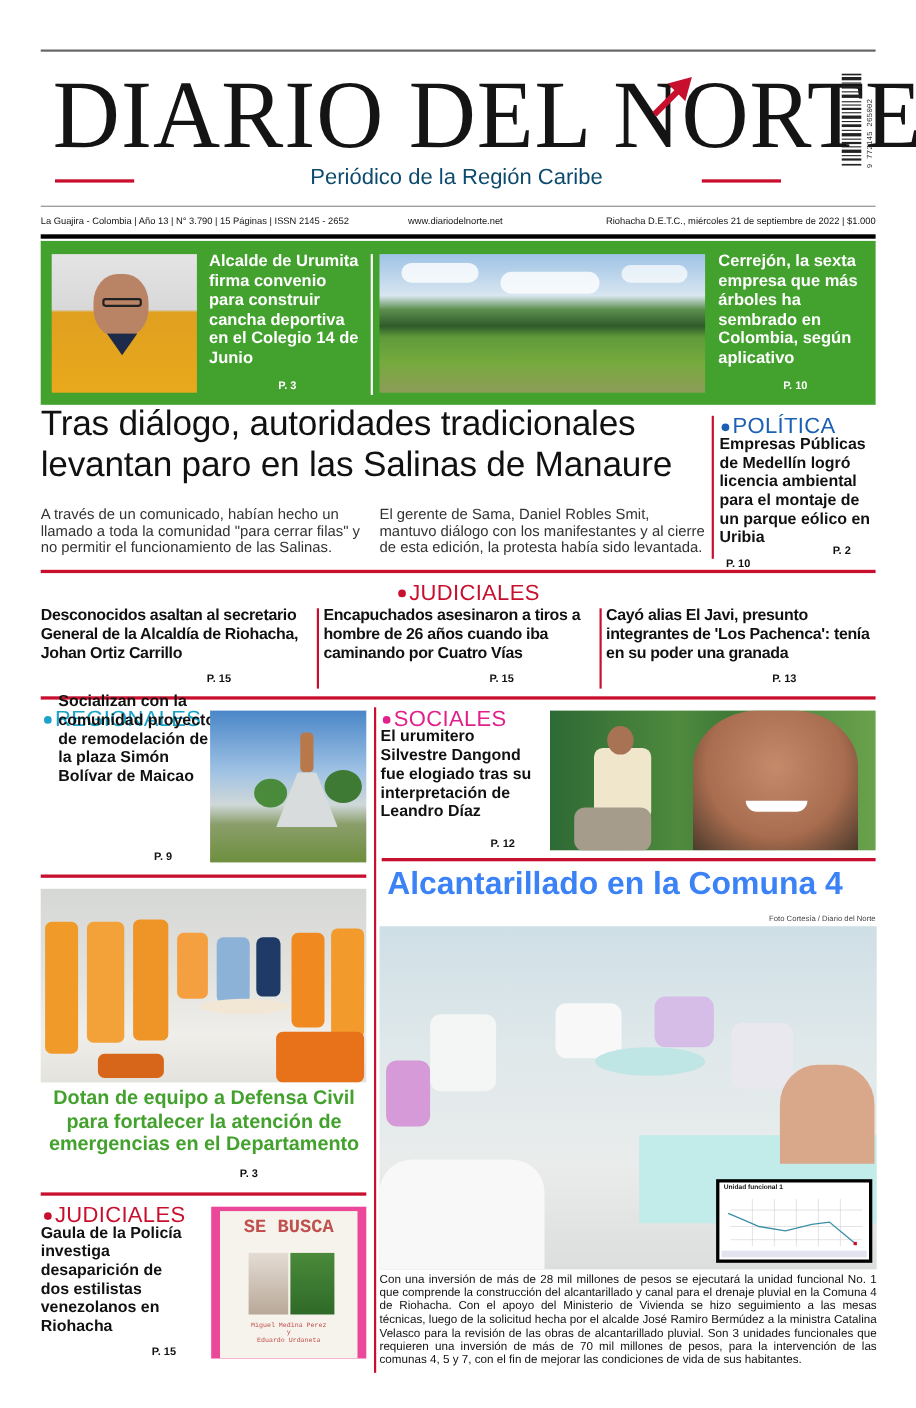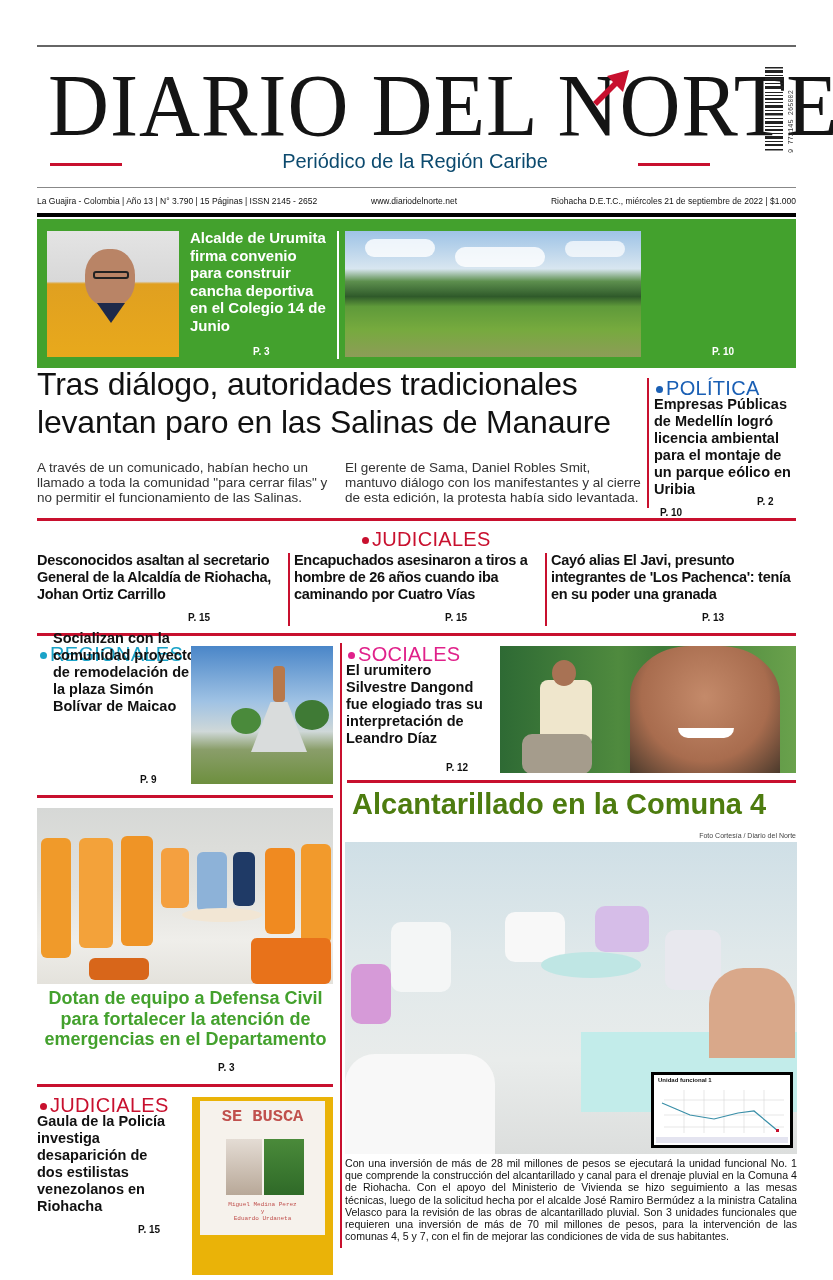--- a/index.html
+++ b/index.html
@@ -36,21 +36,21 @@
   .page-ref { font-size: 10px; font-weight: bold; color: #111; margin-left: 42px; }
   .vsep-red { position: absolute; width: 2px; background: #c8102e; }
   .hsep-red { position: absolute; height: 3px; background: #c8102e; }
 
   .section-label { font-size: 20px; letter-spacing: 0.3px; white-space: nowrap; }
   .dot { display: inline-block; width: 7px; height: 7px; border-radius: 50%; margin-right: 3px; vertical-align: 2px; }
   .side-title { font-weight: bold; font-size: 14.5px; line-height: 17px; color: #111; }
 
   .jud-item { position: absolute; font-size: 14.5px; line-height: 17px; color: #111; font-weight: bold; letter-spacing: -0.3px; }
 
-  .big-title { left: 352px; top: 788px; width: 444px; font-size: 29px; font-weight: bold; color: #4d7c0f; white-space: nowrap; }
+  .big-title { left: 352px; top: 788px; width: 444px; font-size: 29px; font-weight: bold; color: #3b82f6; white-space: nowrap; }
   .credit { left: 600px; top: 832px; width: 196px; text-align: right; font-size: 7px; color: #444; }
   .caption { left: 345px; top: 1157px; width: 452px; font-size: 10.6px; line-height: 12.2px; color: #111; text-align: justify; }
 
   .defensa-title { left: 37px; top: 988px; width: 297px; text-align: center; color: #43a12d; font-weight: bold; font-size: 18px; line-height: 20.5px; }
 </style>
 </head>
 <body>
 
 <div class="abs rule-top"></div>
 
@@ -104,20 +104,21 @@
     <div style="position:absolute;left:50px;top:72px;width:28px;height:20px;background:#1e2a4a;clip-path:polygon(0 0,100% 0,50% 100%);"></div>
   </div>
   <div class="green-text" style="left:153px;top:10px;width:142px;">Alcalde de Urumita firma convenio para construir cancha deportiva en el Colegio 14 de Junio</div>
   <div class="green-page" style="left:216px;top:127px;">P. 3</div>
   <div class="vsep-white" style="left:300px;top:12px;height:128px;"></div>
   <div class="photo" style="left:308px;top:12px;width:296px;height:126px;background:linear-gradient(180deg,#9ec3e6 0%,#d8e6f0 30%,#5d8f4e 40%,#2f5a2a 52%,#5f9a3a 60%,#76aa3e 78%,#8d9c58 100%);">
     <div style="position:absolute;left:20px;top:8px;width:70px;height:18px;background:#fff;border-radius:10px;opacity:.8"></div>
     <div style="position:absolute;left:110px;top:16px;width:90px;height:20px;background:#fff;border-radius:10px;opacity:.8"></div>
     <div style="position:absolute;left:220px;top:10px;width:60px;height:16px;background:#fff;border-radius:10px;opacity:.7"></div>
   </div>
+  <div class="green-text" style="left:616px;top:10px;width:138px;">Cerrejón, la sexta empresa que más árboles ha sembrado en Colombia, según aplicativo</div>
   <div class="green-page" style="left:675px;top:127px;">P. 10</div>
 </div>
 
 <div class="abs lead-title">Tras diálogo, autoridades tradicionales levantan paro en las Salinas de Manaure</div>
 <div class="abs lead-body" style="left:37px;top:460px;width:298px;">A través de un comunicado, habían hecho un llamado a toda la comunidad "para cerrar filas" y no permitir el funcionamiento de las Salinas.</div>
 <div class="abs lead-body" style="left:345px;top:460px;width:297px;">El gerente de Sama, Daniel Robles Smit, mantuvo diálogo con los manifestantes y al cierre de esta edición, la protesta había sido levantada.</div>
 <div class="abs page-ref" style="left:618px;top:507px;">P. 10</div>
 
 <div class="vsep-red" style="left:647px;top:378px;height:130px;"></div>
 <div class="abs section-label" style="left:656px;top:377px;color:#1a5fb4;">
@@ -187,21 +188,21 @@
 </div>
 <div class="abs defensa-title">Dotan de equipo a Defensa Civil para fortalecer la atención de emergencias en el Departamento</div>
 <div class="abs page-ref" style="left:176px;top:1062px;">P. 3</div>
 
 <div class="hsep-red" style="left:37px;top:1084px;width:296px;"></div>
 <div class="abs section-label" style="left:40px;top:1094px;color:#c8102e;">
   <span class="dot" style="background:#c8102e;"></span><span>JUDICIALES</span>
 </div>
 <div class="abs side-title" style="left:37px;top:1113px;width:140px;">Gaula de la Policía investiga desaparición de dos estilistas venezolanos en Riohacha</div>
 <div class="abs page-ref" style="left:96px;top:1224px;">P. 15</div>
-<div class="abs photo" style="left:192px;top:1097px;width:141px;height:178px;background:#eab308;">
+<div class="abs photo" style="left:192px;top:1097px;width:141px;height:138px;background:#ec4899;">
   <div style="position:absolute;left:8px;top:4px;width:125px;height:134px;background:#f6f2ec;">
     <div style="position:absolute;left:0;top:6px;width:125px;text-align:center;color:#c0504d;font-family:'Liberation Mono',monospace;font-weight:bold;font-size:17px;">SE BUSCA</div>
     <div style="position:absolute;left:26px;top:38px;width:36px;height:56px;background:linear-gradient(180deg,#e4dcd4,#b8a898);"></div>
     <div style="position:absolute;left:64px;top:38px;width:40px;height:56px;background:linear-gradient(180deg,#4a8a3a,#2f6a28);"></div>
     <div style="position:absolute;left:0;top:100px;width:125px;text-align:center;color:#c0504d;font-family:'Liberation Mono',monospace;font-size:6px;line-height:7px;">
       <div>Miguel Medina Perez</div>
       <div>y</div>
       <div>Eduardo Urdaneta</div>
     </div>
   </div>

